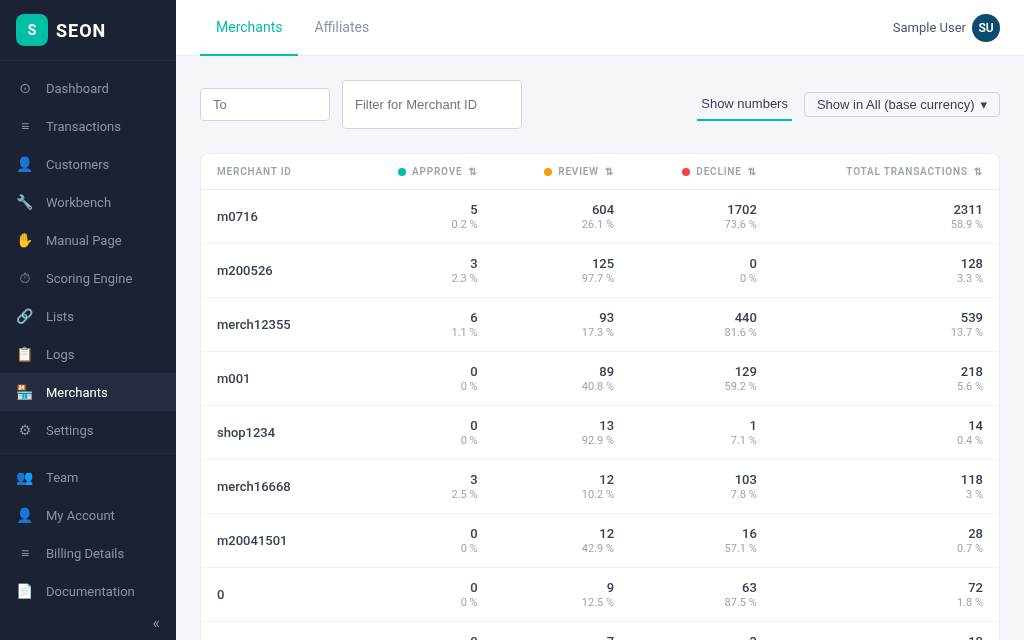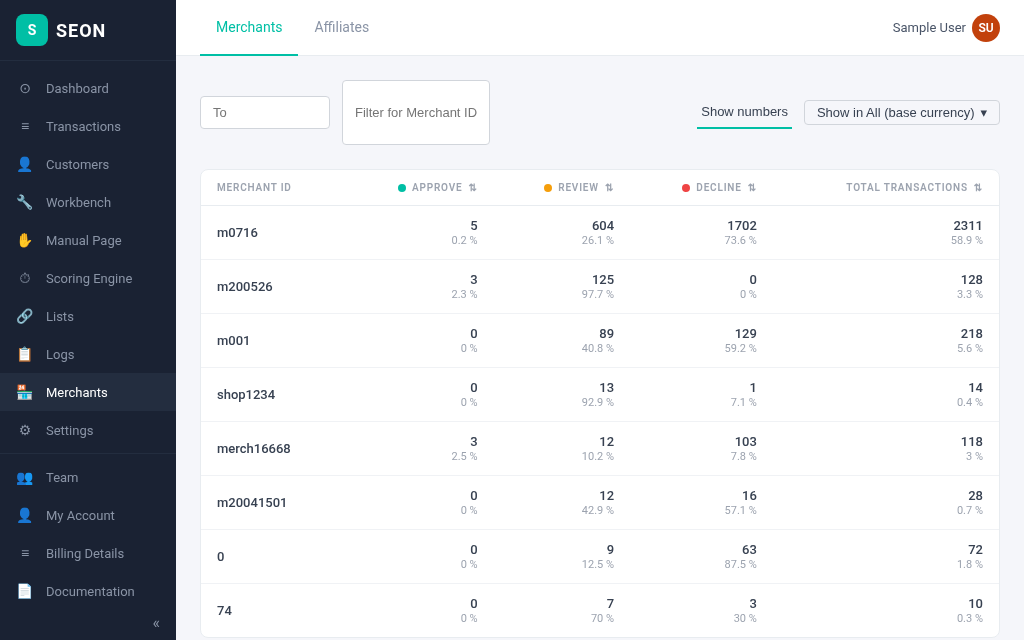--- a/index.html
+++ b/index.html
@@ -116,21 +116,21 @@
       display: flex;
       align-items: center;
       gap: 6px;
       font-size: 13px;
       color: #4a5568;
       cursor: pointer;
     }
     .user-avatar {
       width: 28px;
       height: 28px;
-      background: #c2410c;
+      background: #0c4a6e;
       border-radius: 50%;
       display: flex;
       align-items: center;
       justify-content: center;
       color: white;
       font-size: 12px;
       font-weight: 600;
     }
 
     
@@ -151,26 +151,26 @@
       padding: 8px 12px;
       font-size: 13px;
       color: #374151;
       background: white;
       outline: none;
       width: 130px;
     }
     .filter-merchant-input {
       border: 1px solid #d1d5db;
       border-radius: 4px;
-      padding: 24px 12px;
+      padding: 16px 12px;
       font-size: 13px;
       color: #9ca3af;
       background: white;
       outline: none;
-      width: 148px;
+      width: 180px;
     }
     .show-numbers-btn {
       margin-left: auto;
       background: none;
       border: none;
       border-bottom: 2px solid #00bfa5;
       padding: 8px 4px;
       font-size: 13px;
       color: #374151;
       cursor: pointer;
@@ -440,20 +440,39 @@
       <td class="number-cell">
         <span class="number-main">0</span>
         <span class="number-pct">0 %</span>
       </td>
       <td class="number-cell">
         <span class="number-main">128</span>
         <span class="number-pct">3.3 %</span>
       </td>
     </tr>
             <tr>
+      <td class="merchant-id-cell">merch12355</td>
+      <td class="number-cell">
+        <span class="number-main">6</span>
+        <span class="number-pct">1.1 %</span>
+      </td>
+      <td class="number-cell">
+        <span class="number-main">93</span>
+        <span class="number-pct">17.3 %</span>
+      </td>
+      <td class="number-cell">
+        <span class="number-main">440</span>
+        <span class="number-pct">81.6 %</span>
+      </td>
+      <td class="number-cell">
+        <span class="number-main">539</span>
+        <span class="number-pct">13.7 %</span>
+      </td>
+    </tr>
+            <tr>
       <td class="merchant-id-cell">m001</td>
       <td class="number-cell">
         <span class="number-main">0</span>
         <span class="number-pct">0 %</span>
       </td>
       <td class="number-cell">
         <span class="number-main">89</span>
         <span class="number-pct">40.8 %</span>
       </td>
       <td class="number-cell">

